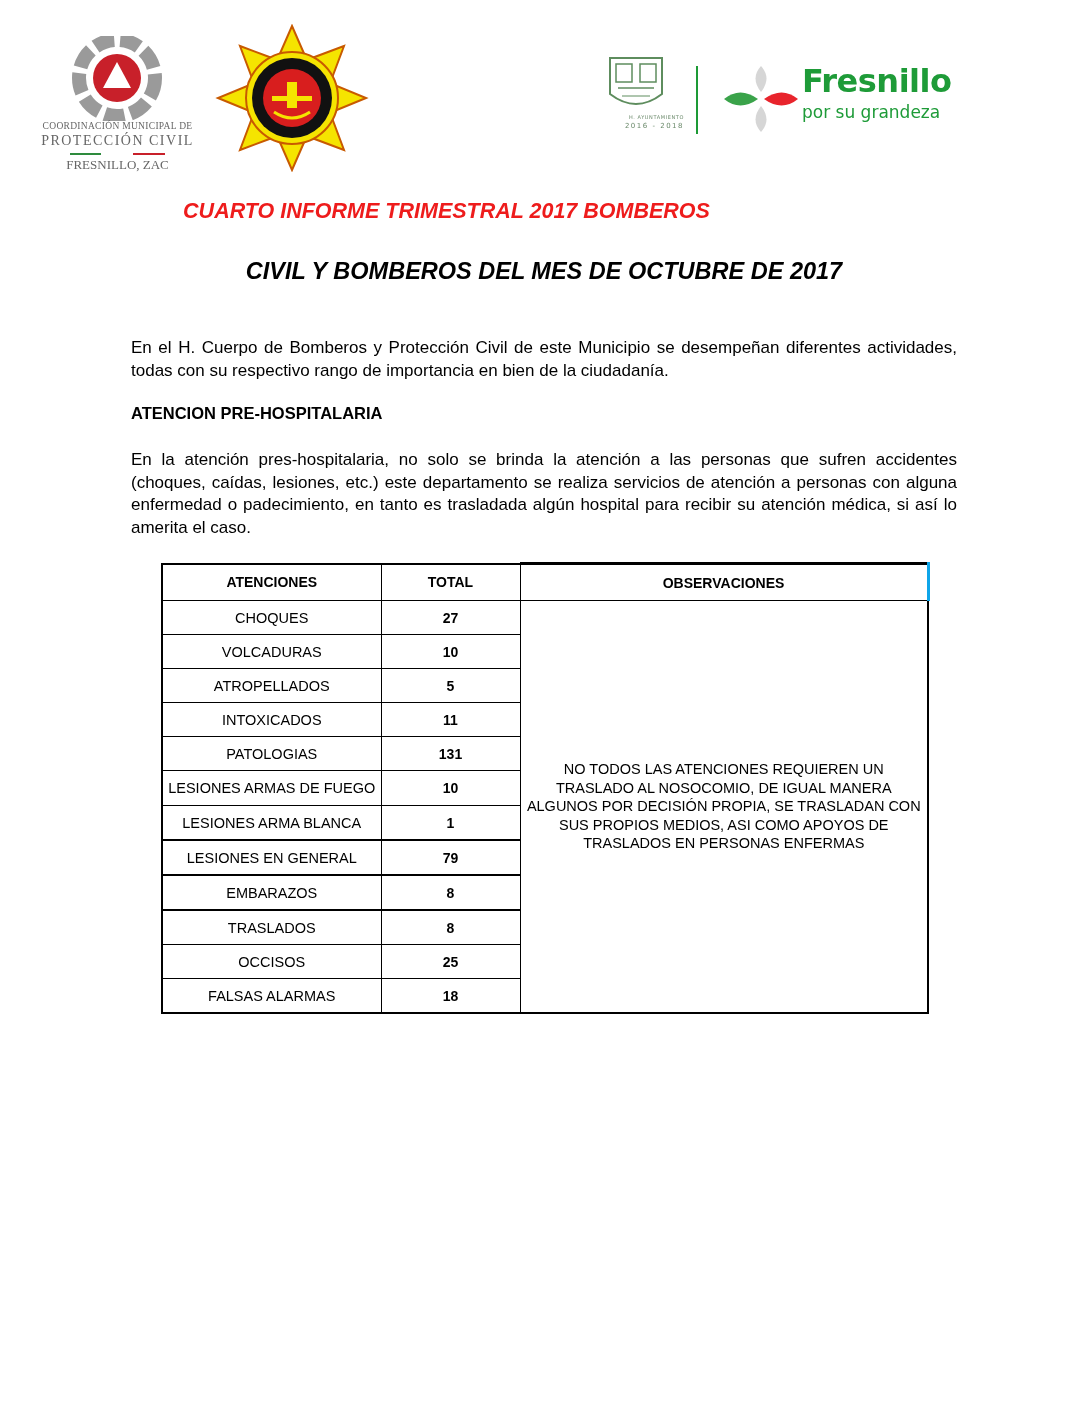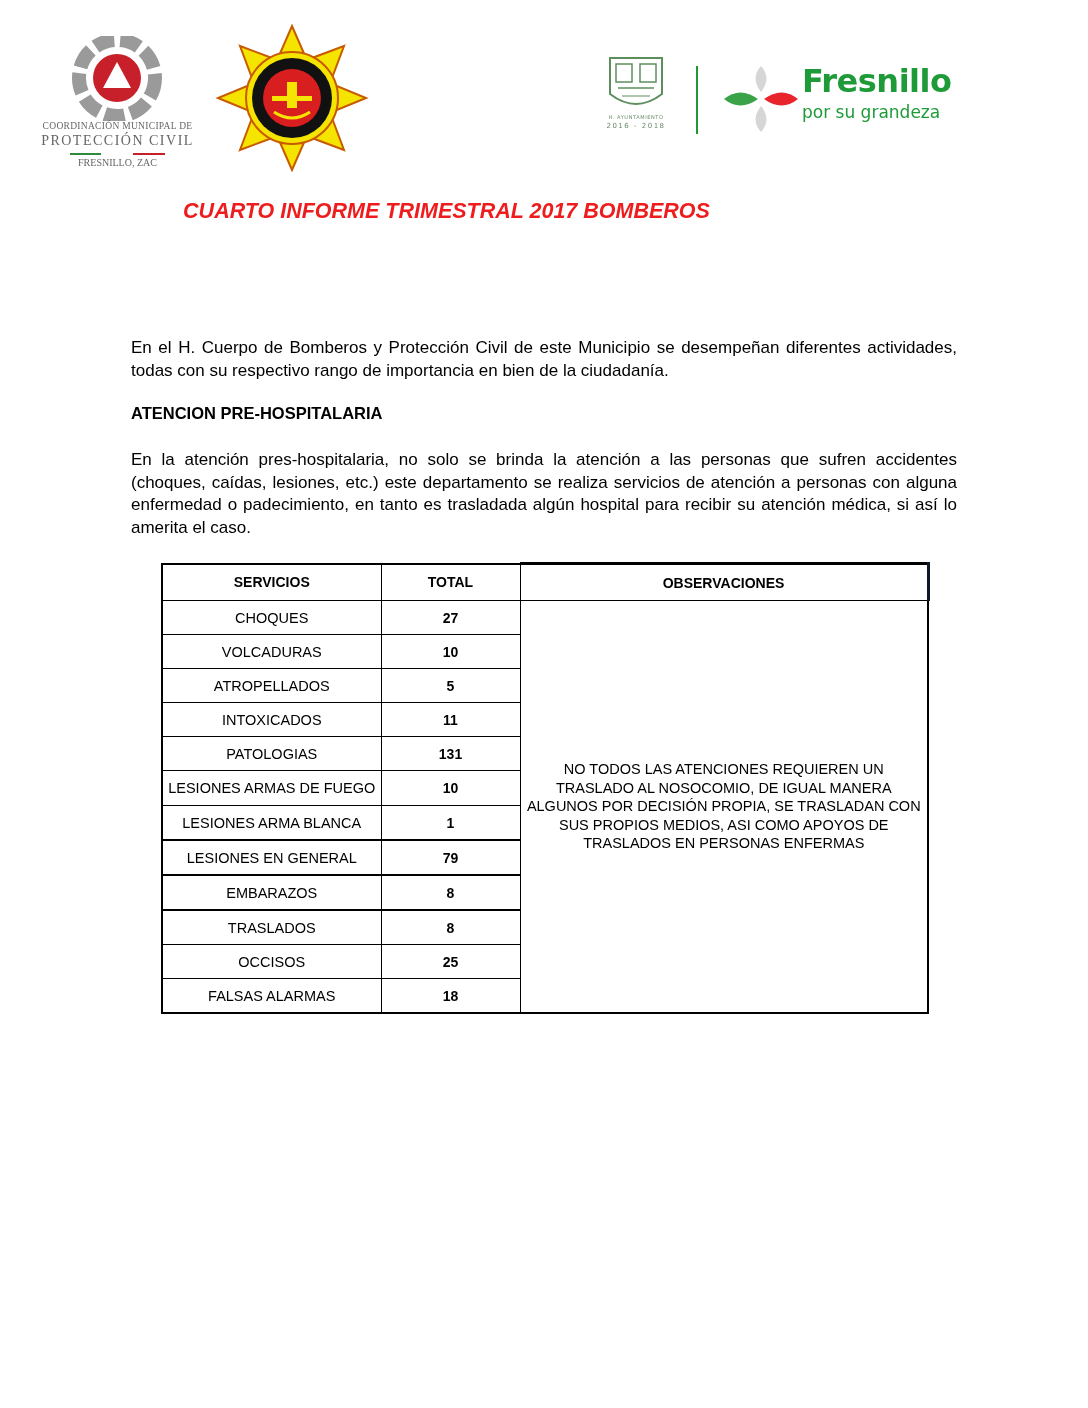--- a/index.html
+++ b/index.html
@@ -8,27 +8,27 @@
       font-family: "Liberation Sans", sans-serif; color: #000;
     }
     .abs { position: absolute; }
 
     
     .logo-pc { left: 30px; top: 36px; width: 175px; height: 135px; }
     .logo-pc .pc-text { position: absolute; left: 0; width: 175px; text-align: center;
       font-family: "Liberation Serif", serif; color: #666; }
     .pc-t1 { top: 85px; font-size: 9.5px; letter-spacing: 0.3px; }
     .pc-t2 { top: 97px; font-size: 14px; letter-spacing: 1.5px; }
-    .pc-t3 { top: 121px; font-size: 10px; }
+    .pc-t3 { top: 121px; font-size: 13px; }
     .pc-bar { position: absolute; top: 117px; left: 40px; width: 95px; height: 2px;
       background: linear-gradient(to right, #2e8b3e 0 33%, #ffffff 33% 66%, #c8202a 66% 100%); }
 
     .logo-bomb { left: 214px; top: 24px; width: 156px; height: 148px; }
     .logo-ayto { left: 600px; top: 54px; width: 72px; height: 84px; }
-    .ayto-lbl { position: absolute; left: 0; width: 72px; text-align: center; color: #6b8a6b; font-family: "DejaVu Sans", sans-serif; }
+    .ayto-lbl { position: absolute; left: 12px; width: 72px; text-align: right; color: #6b8a6b; font-family: "DejaVu Sans", sans-serif; }
     .ayto-l1 { top: 60px; font-size: 5px; letter-spacing: 0.6px; }
     .ayto-l2 { top: 68px; font-size: 7px; letter-spacing: 1.5px; }
 
     .divider-v { left: 696px; top: 66px; width: 2px; height: 68px; background: #1d9a36; }
 
     .logo-fres { left: 722px; top: 64px; width: 240px; height: 70px; }
     .fres-name { position: absolute; left: 80px; top: -2px; font-family: "DejaVu Sans", sans-serif;
       font-weight: bold; font-size: 32px; color: #1e9b38; letter-spacing: -0.5px; }
     .fres-sub { position: absolute; left: 80px; top: 38px; font-family: "DejaVu Sans", sans-serif;
       font-size: 17px; color: #1e9b38; }
@@ -47,21 +47,21 @@
     
     .tbl-wrap { left: 161px; top: 562px; width: 766px; }
     table { border-collapse: collapse; width: 766px; table-layout: fixed; }
     td, th { border: 1px solid #000; text-align: center; vertical-align: middle; padding: 0 4px; }
     th { font-weight: bold; font-size: 14px; height: 35px; }
     td { font-size: 14.5px; height: 33px; }
     td.num { font-weight: bold; font-size: 14px; }
     td.obs { font-size: 14.5px; line-height: 18.5px; padding: 0 5px; }
     table { border: 2.5px solid #000; }
     tr.hdr th { border-bottom: 1px solid #000; }
-    th.obs-h { border-top: 3px solid #000; border-right: 3px solid #0f172a; }
+    th.obs-h { border-top: 3px solid #000; border-right: 3px solid #0ea5e9; }
     tr.tall td { height: 34px; line-height: 17px; }
     tr.thick-top td.svc, tr.thick-top td.num { border-top: 2px solid #000; margin-left: 29px; }
   </style>
 </head>
 <body>
 
 <div class="abs logo-pc">
   <svg width="175" height="85" viewBox="0 0 175 85">
     <circle cx="87" cy="42" r="38" fill="none" stroke="#9a9a9a" stroke-width="14" stroke-dasharray="20 6"></circle>
     <circle cx="87" cy="42" r="24" fill="#c8202a"></circle>
@@ -116,36 +116,37 @@
     <path d="M39,42 Q50,56 39,68 Q28,56 39,42 Z" fill="#d6d6d6"></path>
     <path d="M2,35 Q18,22 36,35 Q18,48 2,35 Z" fill="#3aa34a"></path>
     <path d="M42,35 Q60,22 76,35 Q60,48 42,35 Z" fill="#e8242c"></path>
   </svg>
   <div class="fres-name">Fresnillo</div>
   <div class="fres-sub">por su grandeza</div>
 </div>
 
 <div class="abs title-red">CUARTO INFORME TRIMESTRAL 2017 BOMBEROS</div>
 <div class="abs title-main">
+  <div>CIVIL Y BOMBEROS DEL MES DE OCTUBRE DE 2017</div>
 </div>
 
 <div class="abs para p1">En el H. Cuerpo de Bomberos y Protección Civil de este Municipio se desempeñan diferentes actividades, todas con su respectivo rango de importancia en bien de la ciudadanía.</div>
 <div class="abs heading">ATENCION PRE-HOSPITALARIA</div>
 <div class="abs para p2">En la atención pres-hospitalaria, no solo se brinda la atención a las personas que sufren accidentes (choques, caídas, lesiones, etc.) este departamento se realiza servicios de atención a personas con alguna enfermedad o padecimiento, en tanto es trasladada algún hospital para recibir su atención médica, si así lo amerita el caso.</div>
 
 <div class="abs tbl-wrap">
   <table>
     <colgroup>
       <col style="width:219px">
       <col style="width:139px">
       <col style="width:408px">
     </colgroup>
     <tbody>
         <tr class="hdr">
-      <th>SERVICIOS</th>
+      <th>ATENCIONES</th>
       <th>TOTAL</th>
       <th class="obs-h">OBSERVACIONES</th>
     </tr>
     <tr>
       <td class="svc">CHOQUES</td>
       <td class="num">27</td>
       <td class="obs" rowspan="12">NO TODOS LAS ATENCIONES REQUIEREN UN TRASLADO AL NOSOCOMIO, DE IGUAL MANERA ALGUNOS POR DECISIÓN PROPIA, SE TRASLADAN CON SUS PROPIOS MEDIOS, ASI COMO APOYOS DE TRASLADOS EN PERSONAS ENFERMAS</td>
     </tr>
     <tr>
       <td class="svc">VOLCADURAS</td>

